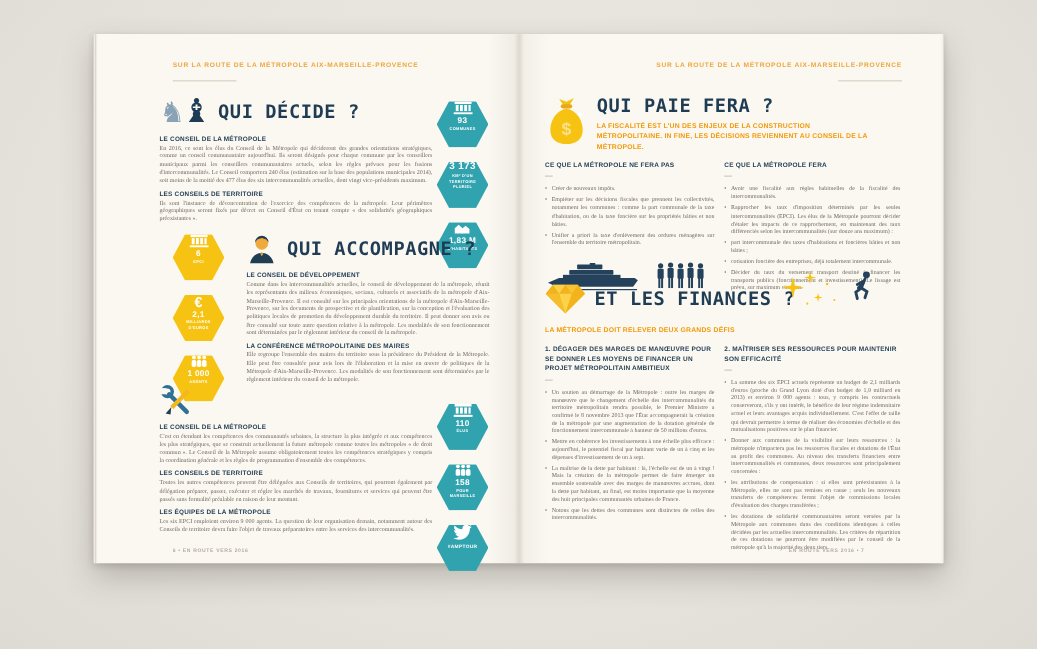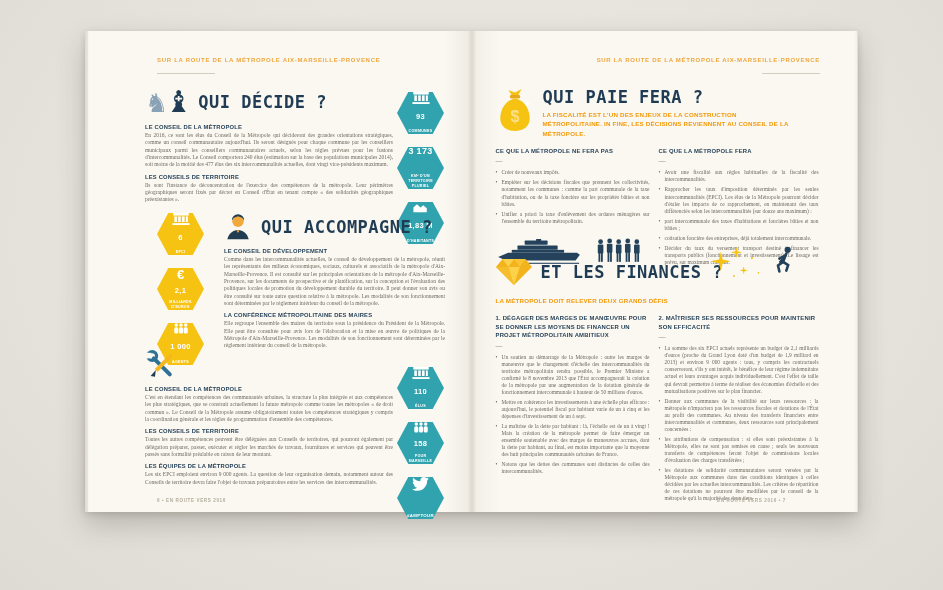--- a/index.html
+++ b/index.html
@@ -39,21 +39,21 @@
   .title-row{display:flex;align-items:center;gap:9px;}
 
   .subhead{font-size:5.8px;font-weight:bold;color:#1f3c54;letter-spacing:.2px;margin:0 0 2px 0;}
   .para{font-family:"Liberation Serif", serif;font-size:5.5px;line-height:1.33;color:#6f6a5f;
     text-align:justify;margin:0 0 5px 0;}
 
   
   .hexcol{display:flex;flex-direction:column;gap:13px;width:48px;flex:0 0 48px;}
   .hex{width:47px;height:42px;color:#fff;text-align:center;
     clip-path:polygon(24% 0,76% 0,100% 50%,76% 100%,24% 100%,0 50%);
-    display:flex;flex-direction:column;align-items:center;justify-content:space-between;}
+    display:flex;flex-direction:column;align-items:center;justify-content:flex-start;}
   .hex.teal{background:#30a3af;}
   .hex.yellow{background:#f7c312;}
   .hex .val{font-size:7.5px;font-weight:bold;letter-spacing:.3px;line-height:1.1;}
   .hex .val.big{font-size:9px;}
   .hex .lbl{font-size:3.6px;font-weight:bold;letter-spacing:.3px;line-height:1.35;max-width:32px;margin-top:1px;}
   .hex svg{display:block;margin-bottom:1.5px;}
   .hex-euro{font-size:13px;font-weight:bold;line-height:1;margin-bottom:1px;}
 
   
   .s1{position:absolute;left:60px;top:56px;width:300px;display:flex;justify-content:space-between;}

